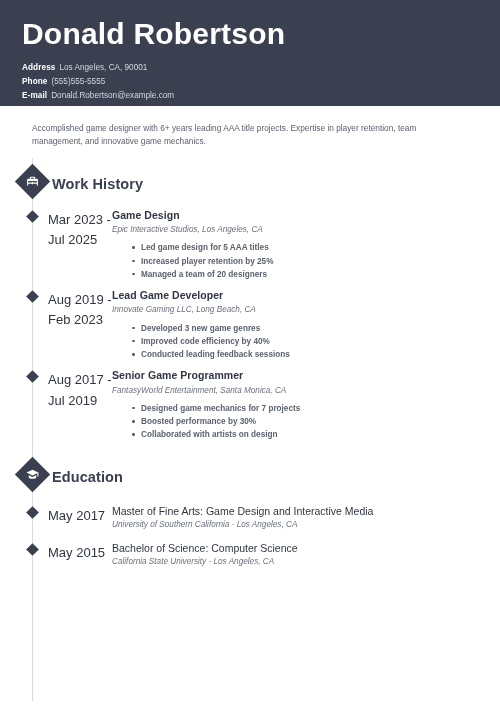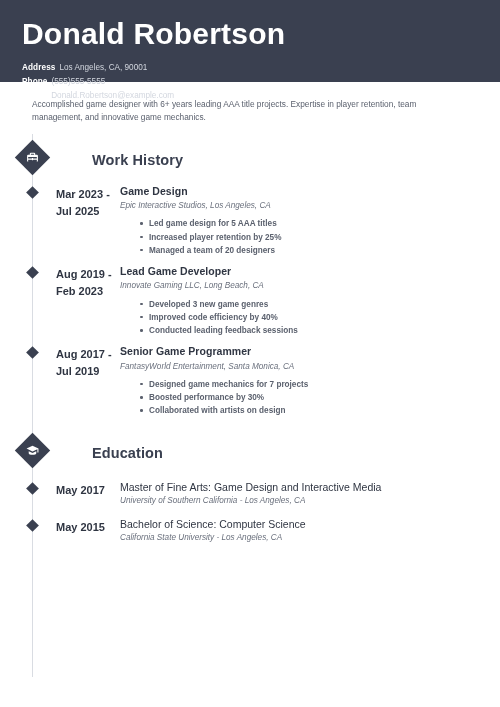--- a/index.html
+++ b/index.html
@@ -13,21 +13,21 @@
   body {
     font-family: "Liberation Sans", sans-serif;
     color: #3a4050;
     position: relative;
     overflow: hidden;
   }
 
   
   .header {
     background: #3a4050;
-    height: 82px;
+    height: 106px;
     padding: 18px 0 0 22px;
     color: #ffffff;
   }
 
   .full-name {
     font-size: 30px;
     font-weight: bold;
     letter-spacing: 0.2px;
     line-height: 1.05;
     margin-bottom: 11px;
@@ -83,21 +83,20 @@
     position: relative;
     z-index: 2;
   }
 
   .section-head {
     position: relative;
     height: 34px;
     margin-top: 18px;
     display: flex;
     align-items: center;
-    padding-left: 40px;
   }
 
   .diamond-lg {
     position: absolute;
     left: 20px;
     top: 2px;
     width: 25px;
     height: 25px;
     background: #3a4050;
     transform: rotate(45deg);
@@ -142,26 +141,25 @@
   }
 
   .entry-grid {
     display: flex;
     align-items: flex-start;
   }
 
   .entry-date {
     width: 64px;
     flex: 0 0 64px;
-    font-size: 11px;
-    font-weight: bold;
+    font-size: 13px;
+    font-weight: normal;
     line-height: 1.55;
     color: #2f3542;
     padding-top: 1px;
-    margin-left: 8px;
   }
 
   .entry-main { flex: 1; }
 
   .entry-title {
     font-size: 10.5px;
     font-weight: bold;
     color: #2f3542;
     line-height: 1.25;
     letter-spacing: 0.05px;

